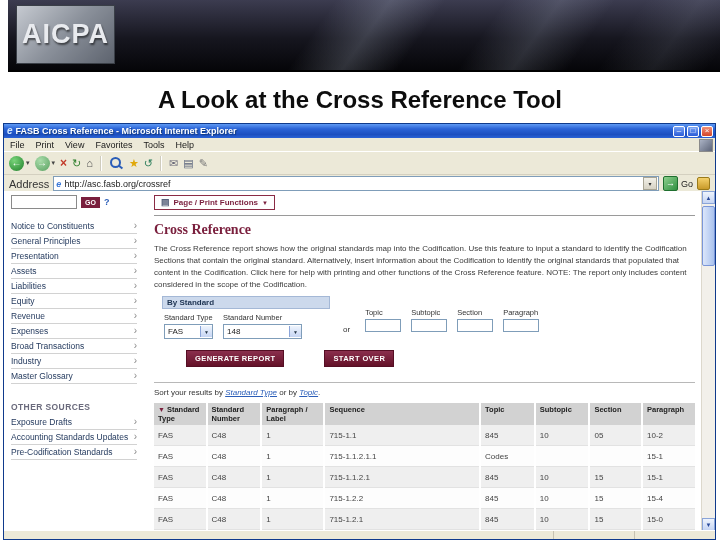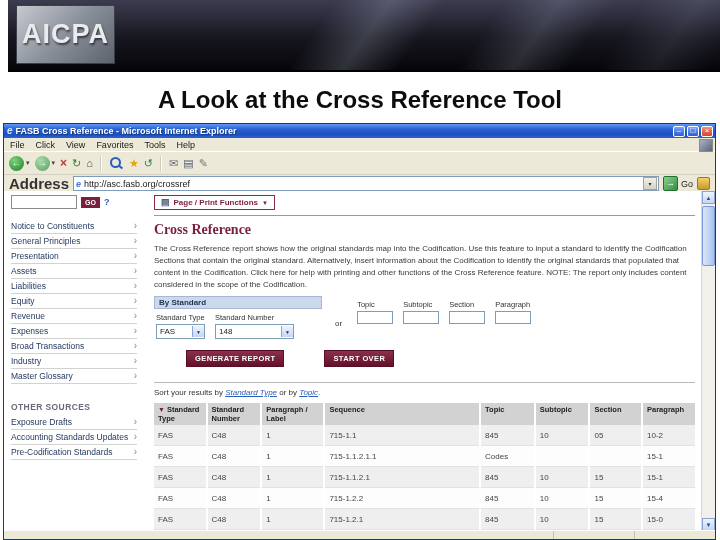--- a/index.html
+++ b/index.html
@@ -55,21 +55,21 @@
   .mail-g{color:#6a6a7a;}
   .print-g{color:#55607a;}
   .edit-g{color:#7a7a7a;}
   .sep{width:1px;height:15px;background:#cfccbd;border-right:1px solid #fff;margin:0 2px;}
   .search-mag{width:7px;height:7px;border:2px solid #2a5db8;border-radius:50%;position:relative;margin:0 3px 2px 1px;cursor:pointer;}
   .search-mag::after{content:"";position:absolute;width:5px;height:2px;background:#2a5db8;
                      right:-4px;bottom:-2px;transform:rotate(40deg);}
 
   .addressbar{height:17px;display:flex;align-items:center;gap:4px;padding:0 5px;
               background:#ece9d8;border-bottom:1px solid #b6b2a0;}
-  .addr-label{font-size:15px;color:#333;font-weight:bold;}
+  .addr-label{font-size:11px;color:#333;}
   .addr-wrap{flex:1;height:13px;background:#fff;border:1px solid #7f9db9;display:flex;align-items:center;padding:0 1px 0 2px;}
   .addr-fav{color:#3a78d8;font-style:italic;font-weight:bold;font-size:9px;margin-right:3px;}
   .addr-input{flex:1;border:none;outline:none;height:11px;font-size:9px;color:#222;font-family:inherit;padding:0;background:transparent;}
   .addr-caret{width:12px;height:11px;background:linear-gradient(#f2f0e8,#d6d2c4);border:1px solid #a8a494;
               font-size:6px;display:flex;align-items:center;justify-content:center;color:#333;cursor:pointer;}
   .go-btn{display:flex;align-items:center;gap:3px;cursor:pointer;}
   .go-icon{width:13px;height:13px;border-radius:2px;border:1px solid #1f6f2f;color:#fff;font-size:9px;line-height:1;
            background:linear-gradient(135deg,#8fd08f,#2f8f3f);display:flex;align-items:center;justify-content:center;}
   .go-text{font-size:9px;color:#222;}
   .ext-icon{width:11px;height:11px;border-radius:2px;border:1px solid #9a7a1a;
@@ -109,21 +109,21 @@
   
   .main{position:absolute;left:150px;top:67px;right:20px;bottom:8px;overflow:hidden;}
   .pp-btn{display:inline-flex;align-items:center;gap:4px;margin-top:4px;border:1px solid #8a2a44;
           background:#fefefe;color:#7a1f3d;font-size:8px;font-weight:bold;padding:2px 6px;cursor:pointer;}
   .pp-icon{color:#55607a;font-size:9px;line-height:1;}
   .pp-caret{font-size:6px;color:#7a1f3d;}
   .main-rule{border:none;border-top:1px solid #9a9a9a;margin:5px 0 6px;}
   .xref-heading{font-family:"Liberation Serif",serif;font-size:14px;font-weight:bold;color:#7a1f3d;margin:1px 0 5px;}
   .intro{font-size:8px;color:#3a3a3a;line-height:1.5;margin:0 0 5px;}
 
-  .filters{display:flex;align-items:flex-start;gap:13px;}
+  .filters{display:flex;align-items:center;gap:13px;margin-left:8px;}
   .filter-box{}
   .fb-standard{width:168px;} .fb-cod{width:186px;}
   .filter-header{background:#ccd9ec;border:1px solid #a4b8d6;font-size:8px;font-weight:bold;color:#1c3250;
                  padding:1px 4px;box-sizing:border-box;}
   .filter-body{display:flex;gap:10px;padding:4px 2px 0;}
   .field{display:flex;flex-direction:column;gap:2px;}
   .field-label{font-size:7.5px;color:#333;white-space:nowrap;}
   .fake-select{height:13px;border:1px solid #7f9db9;background:#fff;display:flex;align-items:center;
                justify-content:space-between;font-size:8px;color:#222;padding:0 0 0 3px;cursor:pointer;}
   .fs-type{width:44px;} .fs-num{width:74px;}
@@ -181,21 +181,21 @@
       <span class="win-btn btn-max">□</span>
       <span class="win-btn btn-close">×</span>
     </div>
 
     <div class="menubar">
 
       <span class="menu-logo"></span>
 
         <span class="menu-item">File</span>
 
-        <span class="menu-item">Click</span>
+        <span class="menu-item">Print</span>
 
         <span class="menu-item">View</span>
 
         <span class="menu-item">Favorites</span>
 
         <span class="menu-item">Tools</span>
 
         <span class="menu-item">Help</span>
       </div>
 

